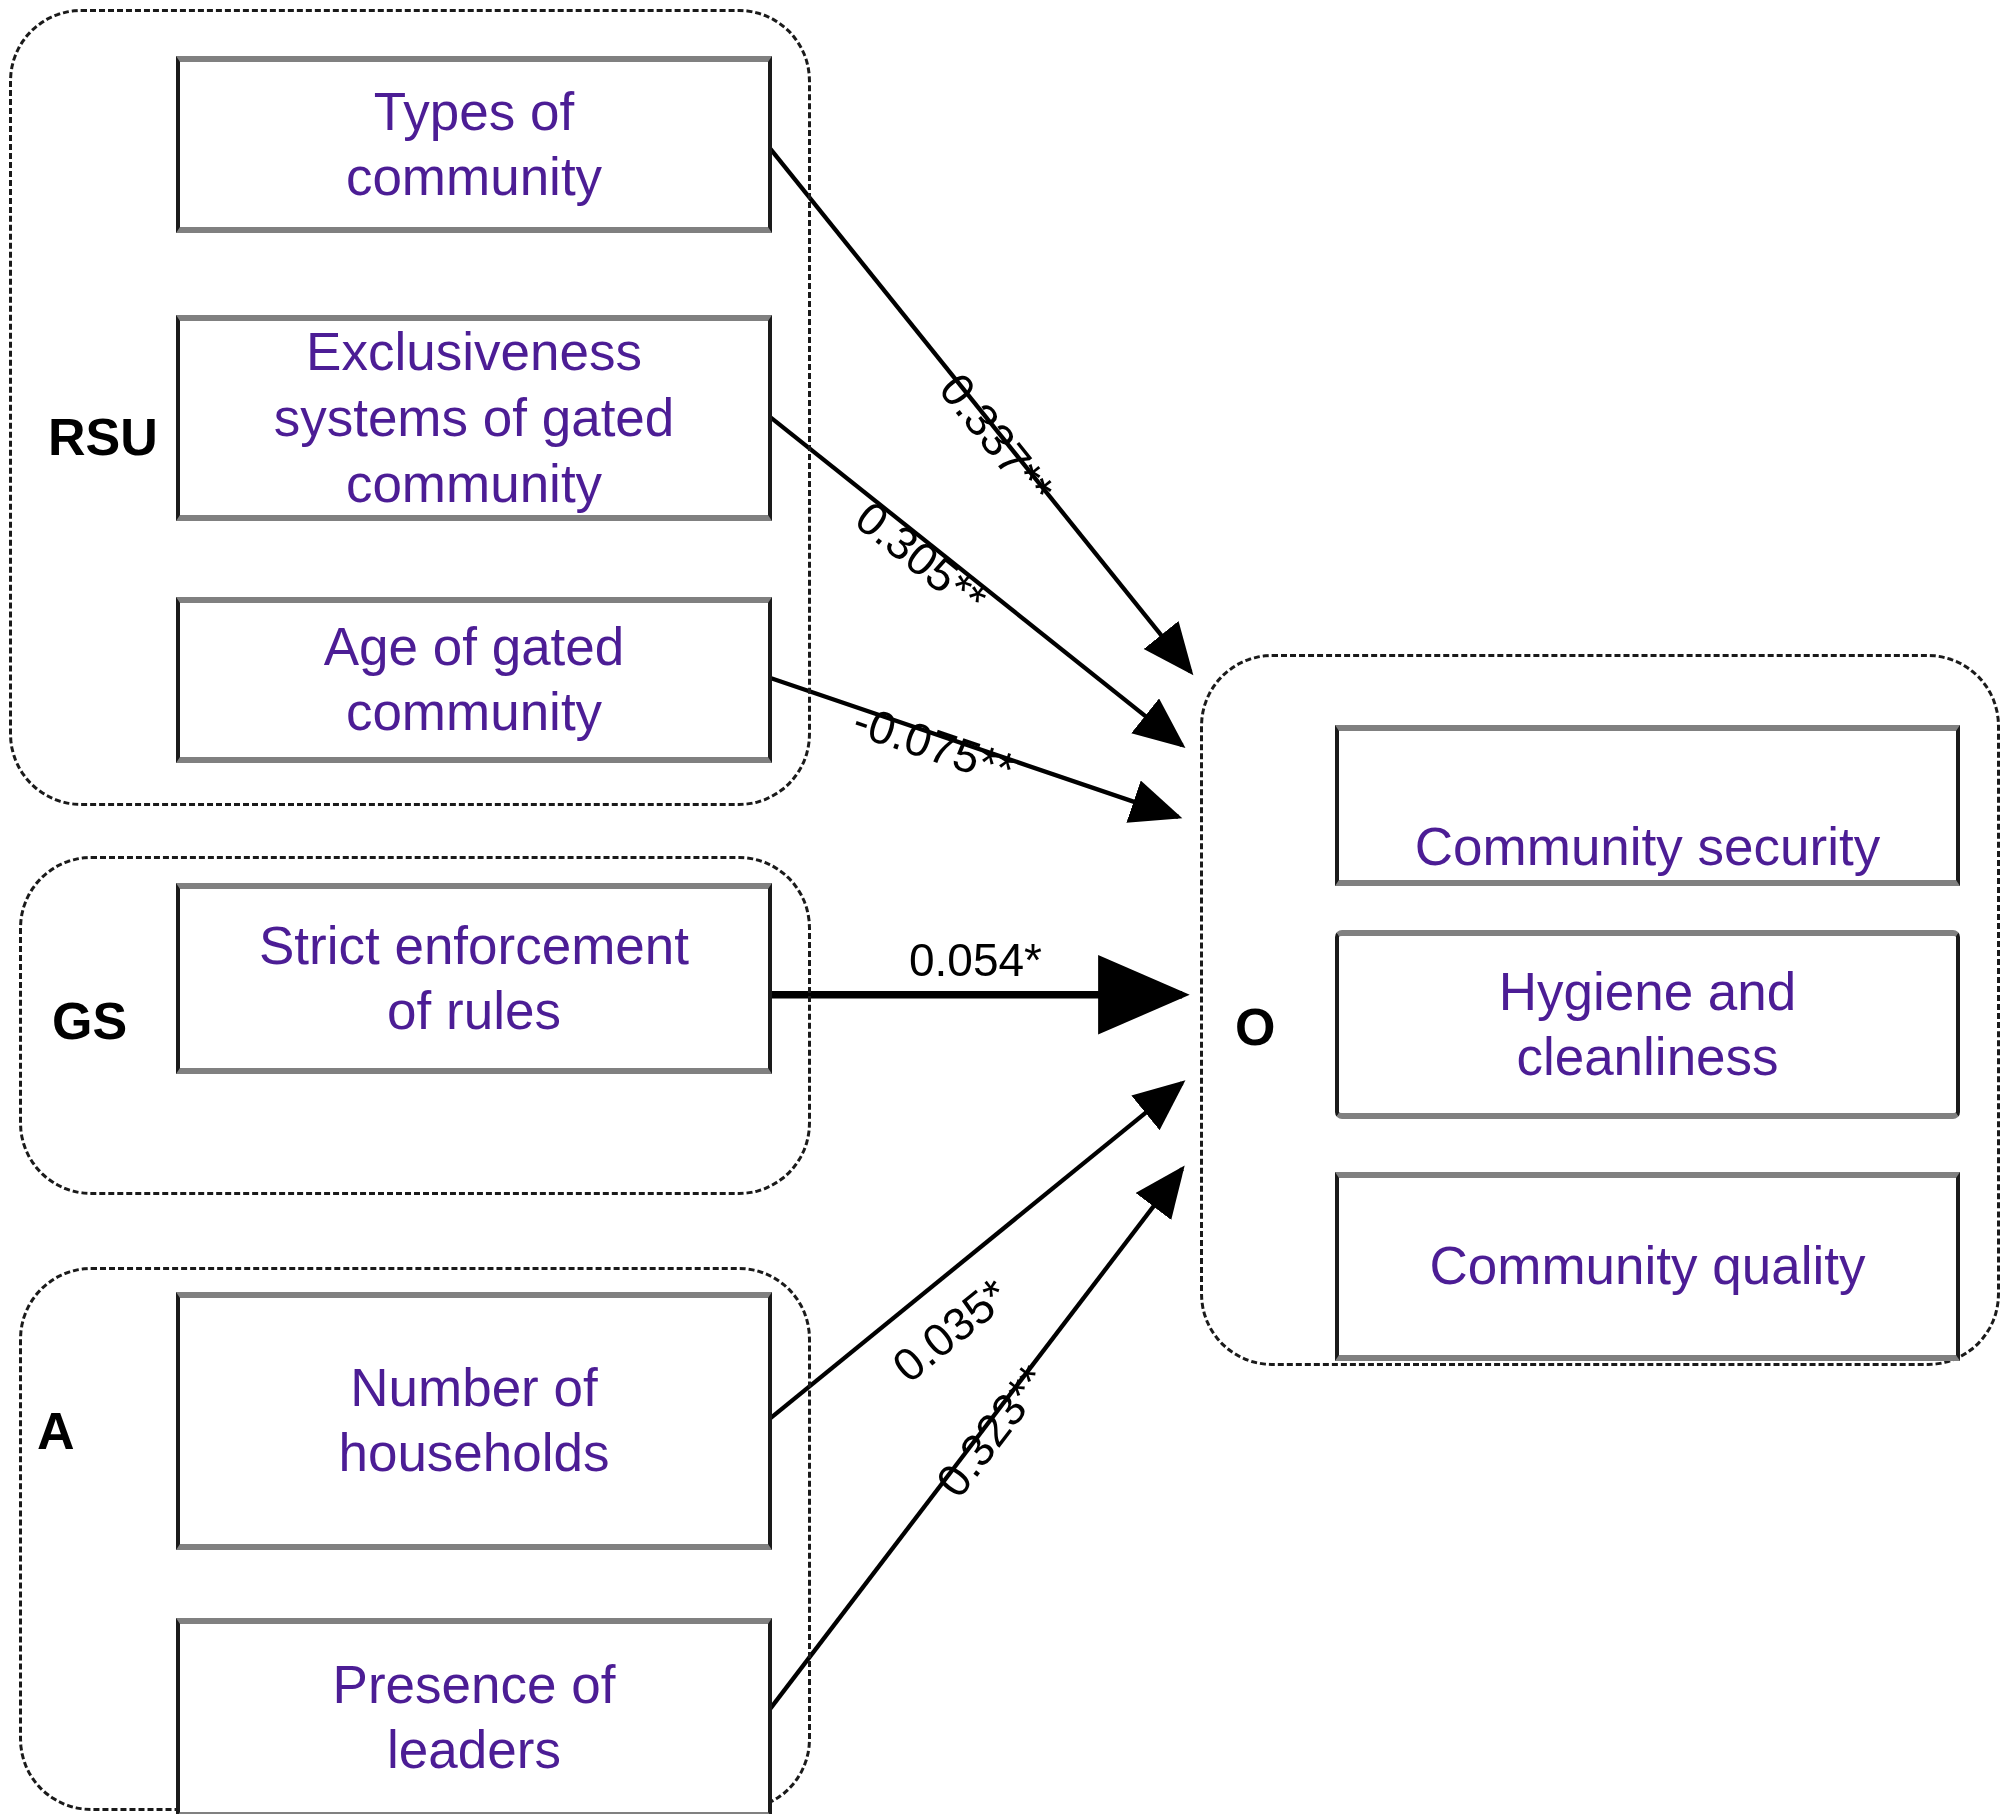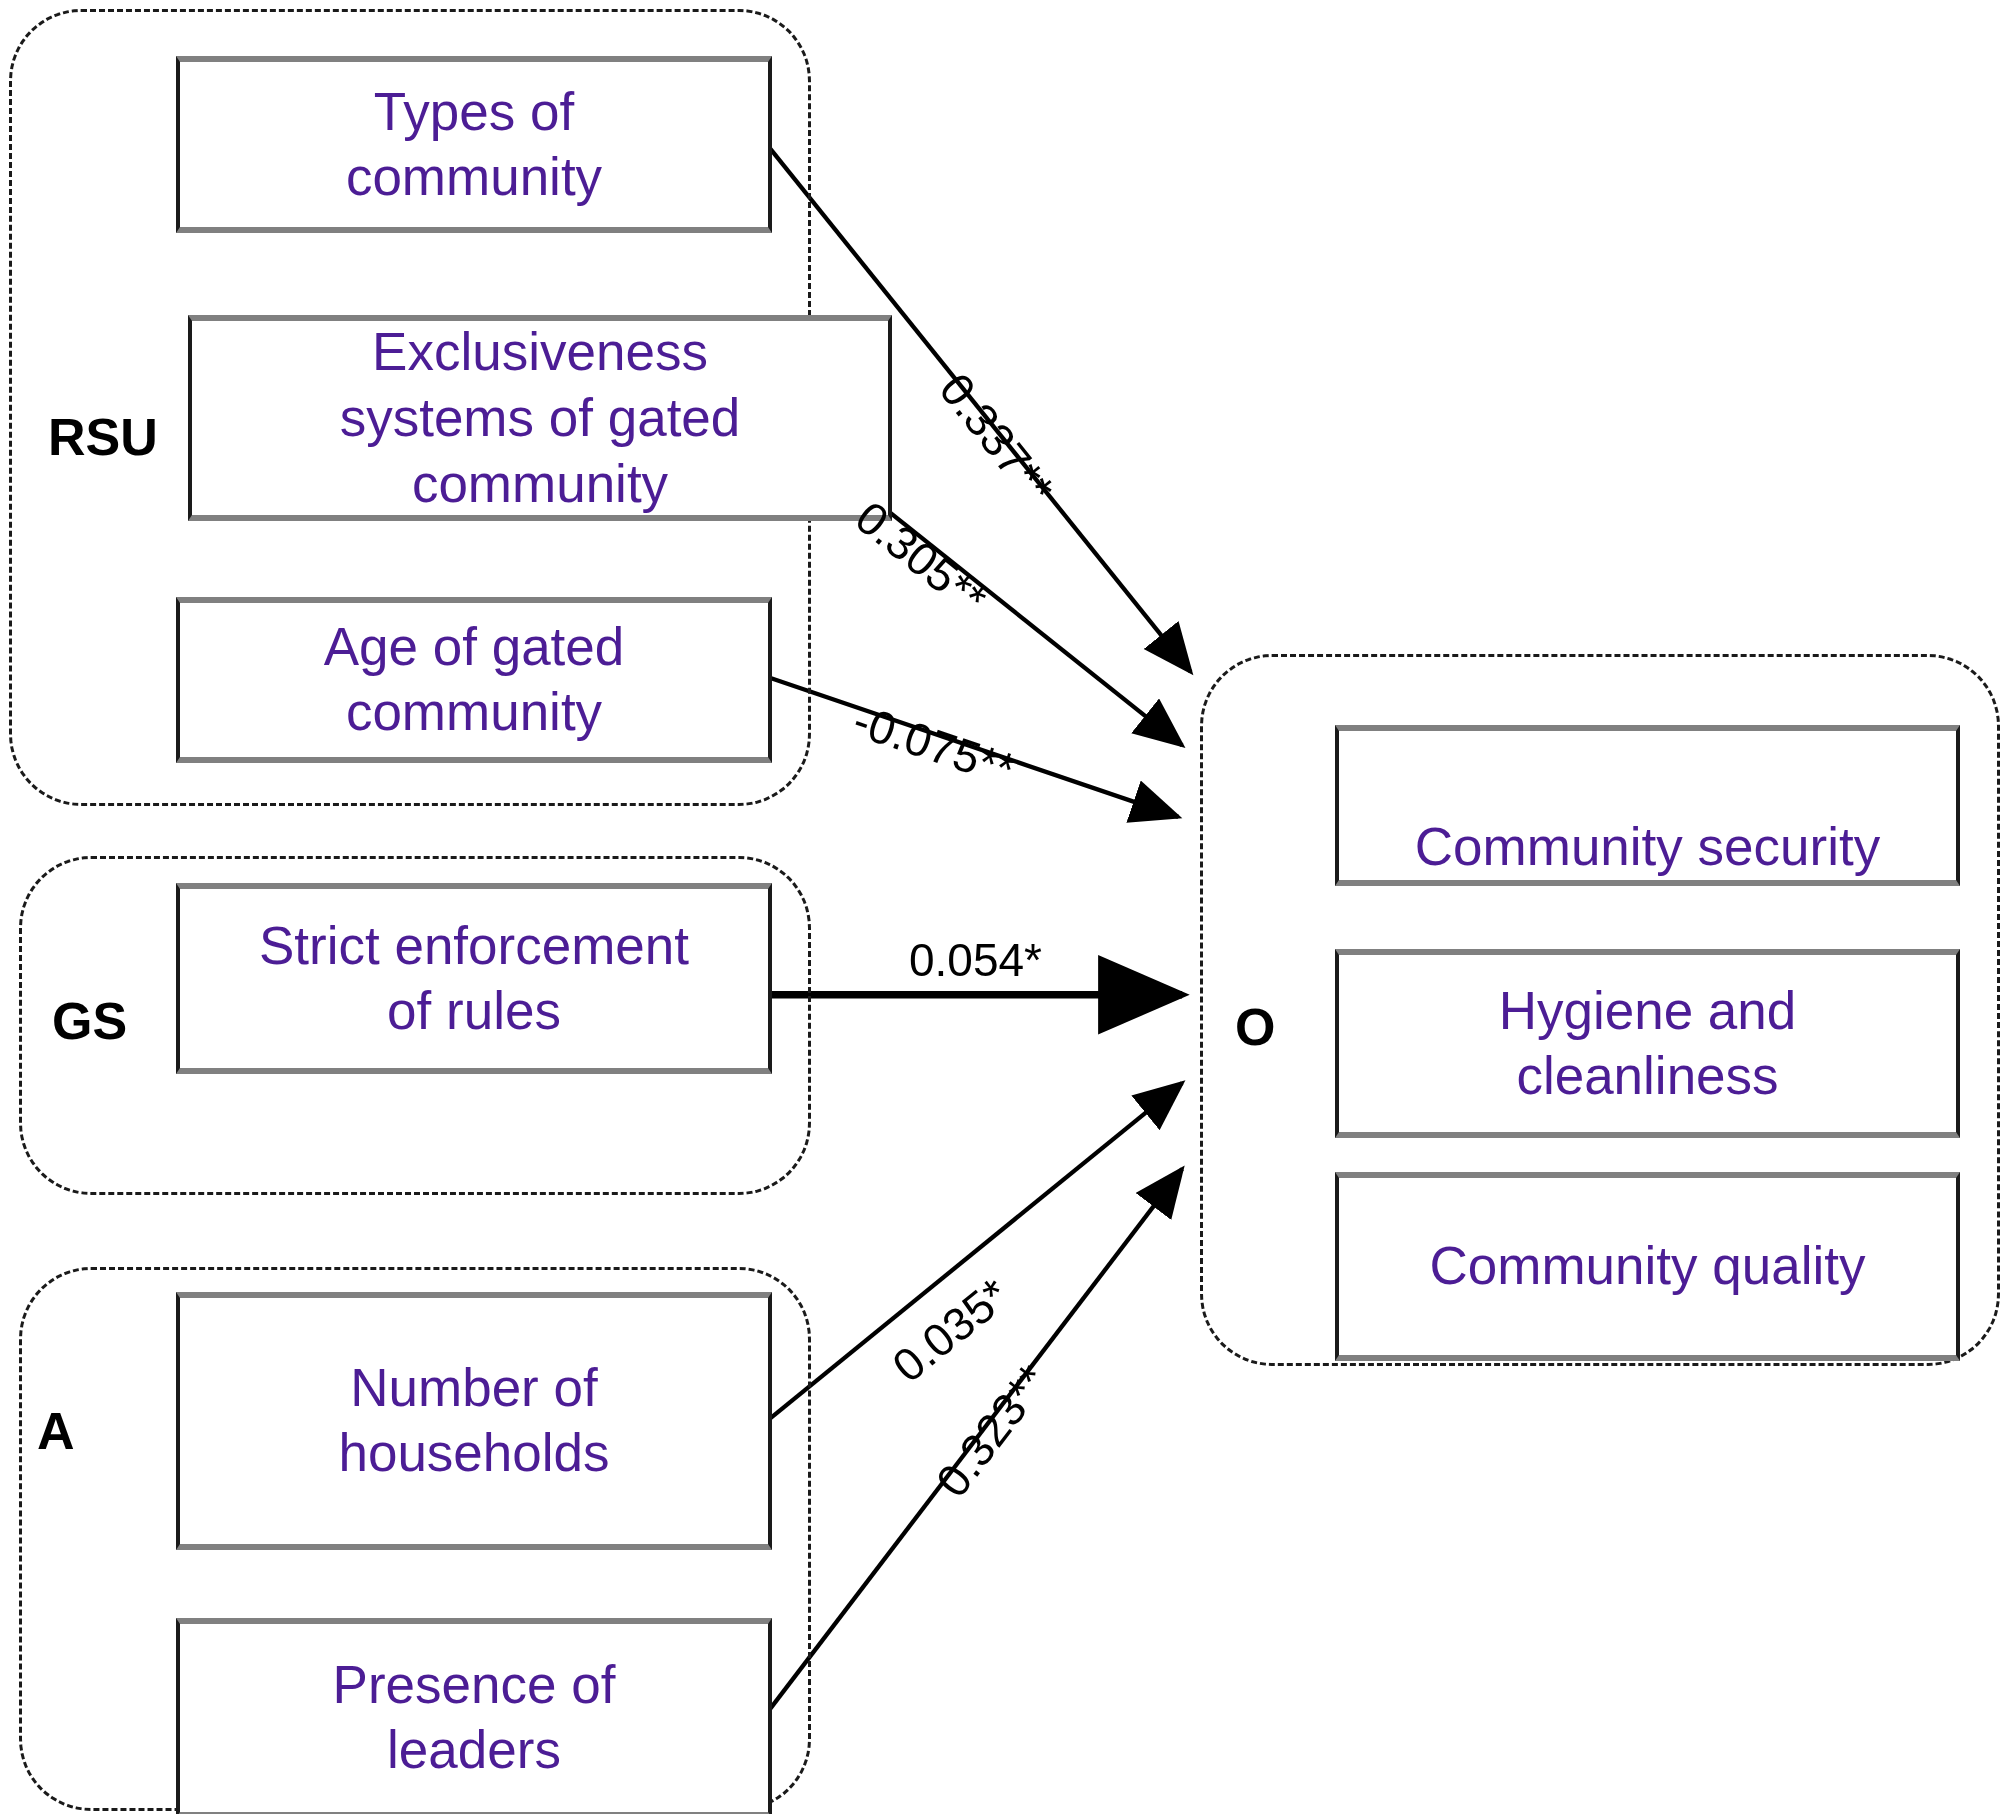--- a/index.html
+++ b/index.html
@@ -34,21 +34,21 @@
     <line x1="1612" y1="2975" x2="2478" y2="2270" stroke="#000" stroke-width="9" marker-end="url(#ah)"></line>
     <line x1="1612" y1="3585" x2="2478" y2="2450" stroke="#000" stroke-width="9" marker-end="url(#ah)"></line>
   </svg>
 
   <div class="dashgroup" style="left:8.6px;top:8.6px;width:802px;height:797px;"></div>
   <div class="grouplabel" style="left:48px;top:411px;">RSU</div>
 
   <div class="node" style="left:176px;top:56px;width:596px;height:177px;">
     <span>Types of<br>community</span>
   </div>
-  <div class="node tall" style="left:176px;top:315px;width:704px;height:206px;margin-left:12px;">
+  <div class="node tall" style="left:176px;top:315px;width:596px;height:206px;">
     <span>Exclusiveness<br>systems of gated<br>community</span>
   </div>
   <div class="node" style="left:176px;top:597px;width:596px;height:166px;">
     <span>Age of gated<br>community</span>
   </div>
 
   <div class="dashgroup" style="left:19px;top:856px;width:792px;height:339px;"></div>
   <div class="grouplabel" style="left:52px;top:995px;">GS</div>
 
   <div class="node" style="left:176px;top:883px;width:596px;height:191px;">
@@ -64,21 +64,21 @@
   <div class="node" style="left:176px;top:1618px;width:596px;height:200px;">
     <span>Presence of<br>leaders</span>
   </div>
 
   <div class="dashgroup" style="left:1200px;top:654px;width:800px;height:712px;"></div>
   <div class="grouplabel" style="left:1235px;top:1001px;">O</div>
 
   <div class="node" style="left:1335px;top:725px;width:625px;height:161px;align-items:flex-end;">
     <span>Community security</span>
   </div>
-  <div class="node" style="left:1335px;top:949px;width:625px;height:189px;">
+  <div class="node" style="left:1335px;top:930px;width:625px;height:189px;border-radius:7px;">
     <span>Hygiene and<br>cleanliness</span>
   </div>
   <div class="node" style="left:1335px;top:1172px;width:625px;height:189px;">
     <span>Community quality</span>
   </div>
 
   <div class="pathlabel" style="left:971px;top:363px;transform:rotate(51.5deg);">0.337**</div>
   <div class="pathlabel" style="left:879px;top:490px;transform:rotate(38.5deg);">0.305**</div>
   <div class="pathlabel" style="left:864px;top:693px;transform:rotate(18.5deg);">-0.075**</div>
   <div class="pathlabel" style="left:909px;top:933px;">0.054*</div>

